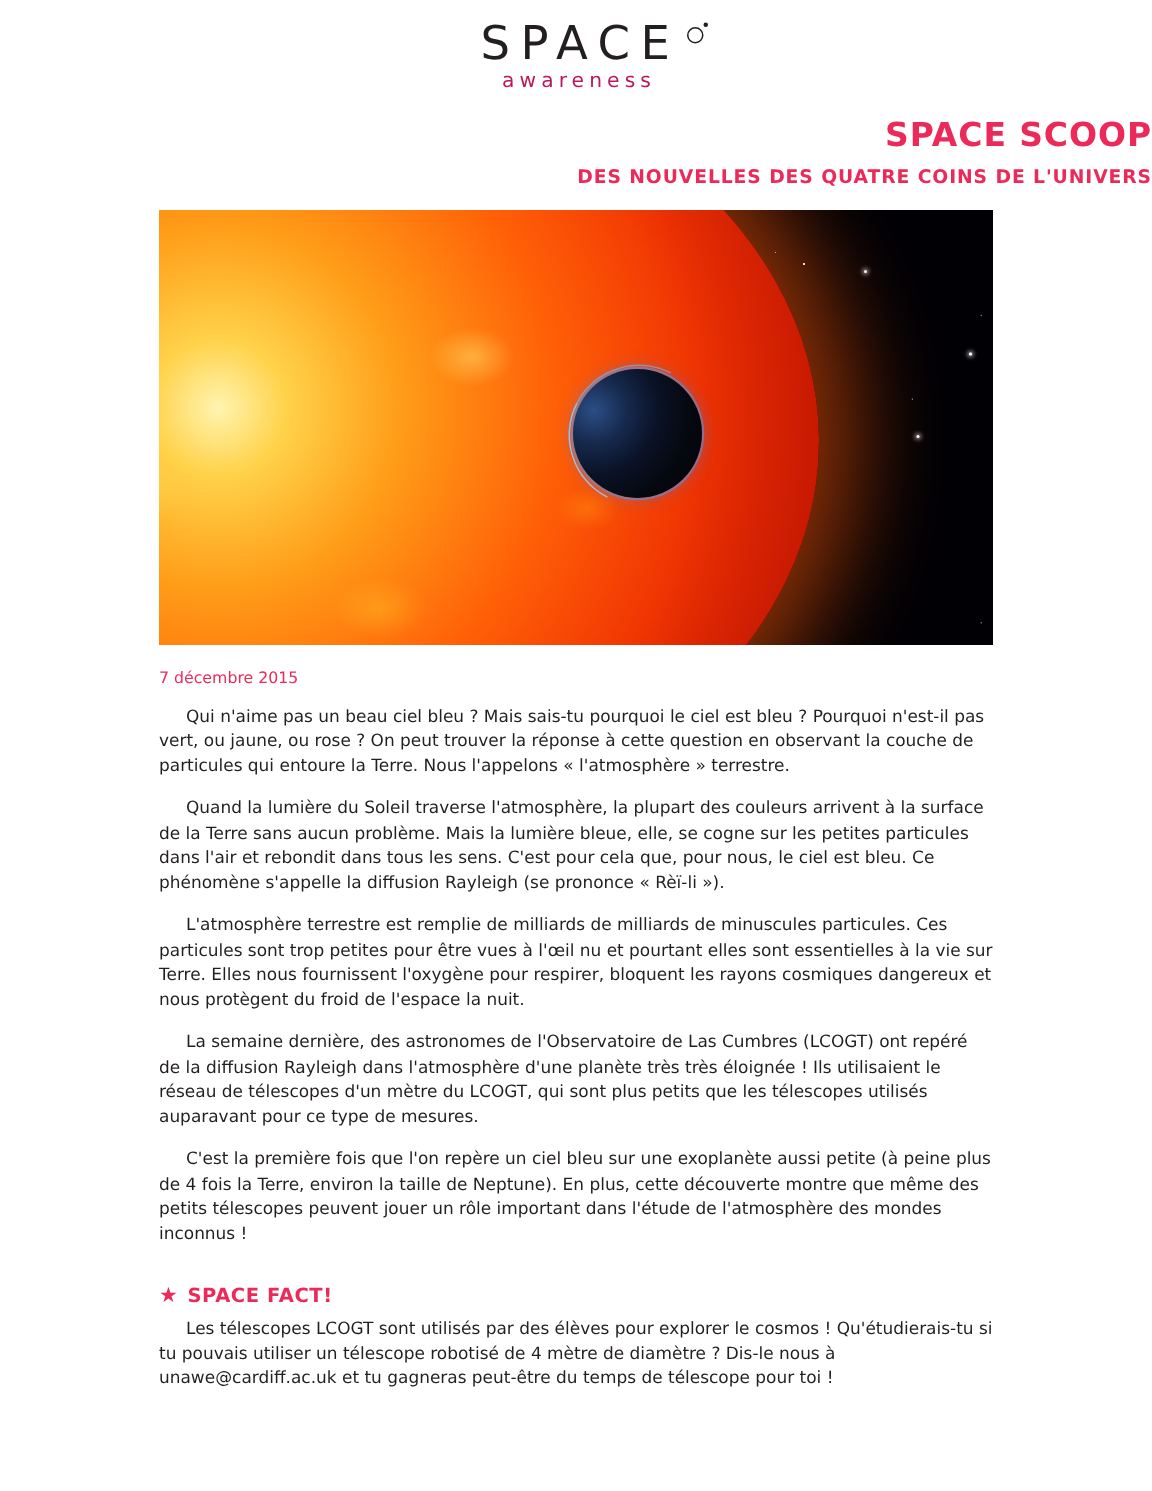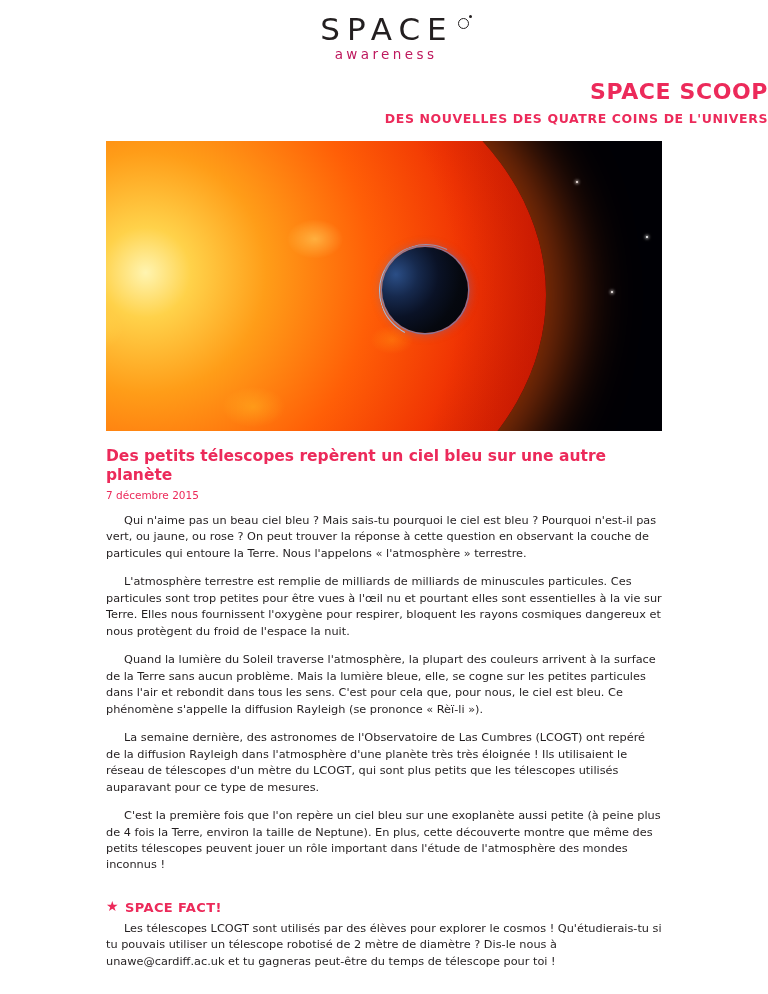--- a/index.html
+++ b/index.html
@@ -290,33 +290,32 @@
         <div class="sun-texture"></div>
         <div class="sun-limb"></div>
       </div>
       <div class="planet">
         <div class="planet-arc"></div>
       </div>
     </div>
   </div>
 
   <div class="article">
-    <div class="headline">Des petits télescopes repèrent un ciel bleu sur une autre planète</div>
     <div class="dateline">7 décembre 2015</div>
 
     <div class="body-text">
       <p>Qui n'aime pas un beau ciel bleu ? Mais sais-tu pourquoi le ciel est bleu ? Pourquoi n'est-il pas vert, ou jaune, ou rose ? On peut trouver la réponse à cette question en observant la couche de particules qui entoure la Terre. Nous l'appelons « l'atmosphère » terrestre.</p>
+      <p>Quand la lumière du Soleil traverse l'atmosphère, la plupart des couleurs arrivent à la surface de la Terre sans aucun problème. Mais la lumière bleue, elle, se cogne sur les petites particules dans l'air et rebondit dans tous les sens. C'est pour cela que, pour nous, le ciel est bleu. Ce phénomène s'appelle la diffusion Rayleigh (se prononce « Rèï-li »).</p>
       <p>L'atmosphère terrestre est remplie de milliards de milliards de minuscules particules. Ces particules sont trop petites pour être vues à l'œil nu et pourtant elles sont essentielles à la vie sur Terre. Elles nous fournissent l'oxygène pour respirer, bloquent les rayons cosmiques dangereux et nous protègent du froid de l'espace la nuit.</p>
-      <p>Quand la lumière du Soleil traverse l'atmosphère, la plupart des couleurs arrivent à la surface de la Terre sans aucun problème. Mais la lumière bleue, elle, se cogne sur les petites particules dans l'air et rebondit dans tous les sens. C'est pour cela que, pour nous, le ciel est bleu. Ce phénomène s'appelle la diffusion Rayleigh (se prononce « Rèï-li »).</p>
       <p>La semaine dernière, des astronomes de l'Observatoire de Las Cumbres (LCOGT) ont repéré de la diffusion Rayleigh dans l'atmosphère d'une planète très très éloignée ! Ils utilisaient le réseau de télescopes d'un mètre du LCOGT, qui sont plus petits que les télescopes utilisés auparavant pour ce type de mesures.</p>
       <p>C'est la première fois que l'on repère un ciel bleu sur une exoplanète aussi petite (à peine plus de 4 fois la Terre, environ la taille de Neptune). En plus, cette découverte montre que même des petits télescopes peuvent jouer un rôle important dans l'étude de l'atmosphère des mondes inconnus !</p>
     </div>
 
     <div class="coolfact">
       <div class="coolfact-head">
         <span class="star-glyph">★</span>
         <span>SPACE FACT!</span>
       </div>
-      <div class="coolfact-body">Les télescopes LCOGT sont utilisés par des élèves pour explorer le cosmos ! Qu'étudierais-tu si tu pouvais utiliser un télescope robotisé de 2 mètre de diamètre ? Dis-le nous à unawe@cardiff.ac.uk et tu gagneras peut-être du temps de télescope pour toi !</div>
+      <div class="coolfact-body">Les télescopes LCOGT sont utilisés par des élèves pour explorer le cosmos ! Qu'étudierais-tu si tu pouvais utiliser un télescope robotisé de 4 mètre de diamètre ? Dis-le nous à unawe@cardiff.ac.uk et tu gagneras peut-être du temps de télescope pour toi !</div>
     </div>
   </div>
 
 </div>
 
 </body></html>

